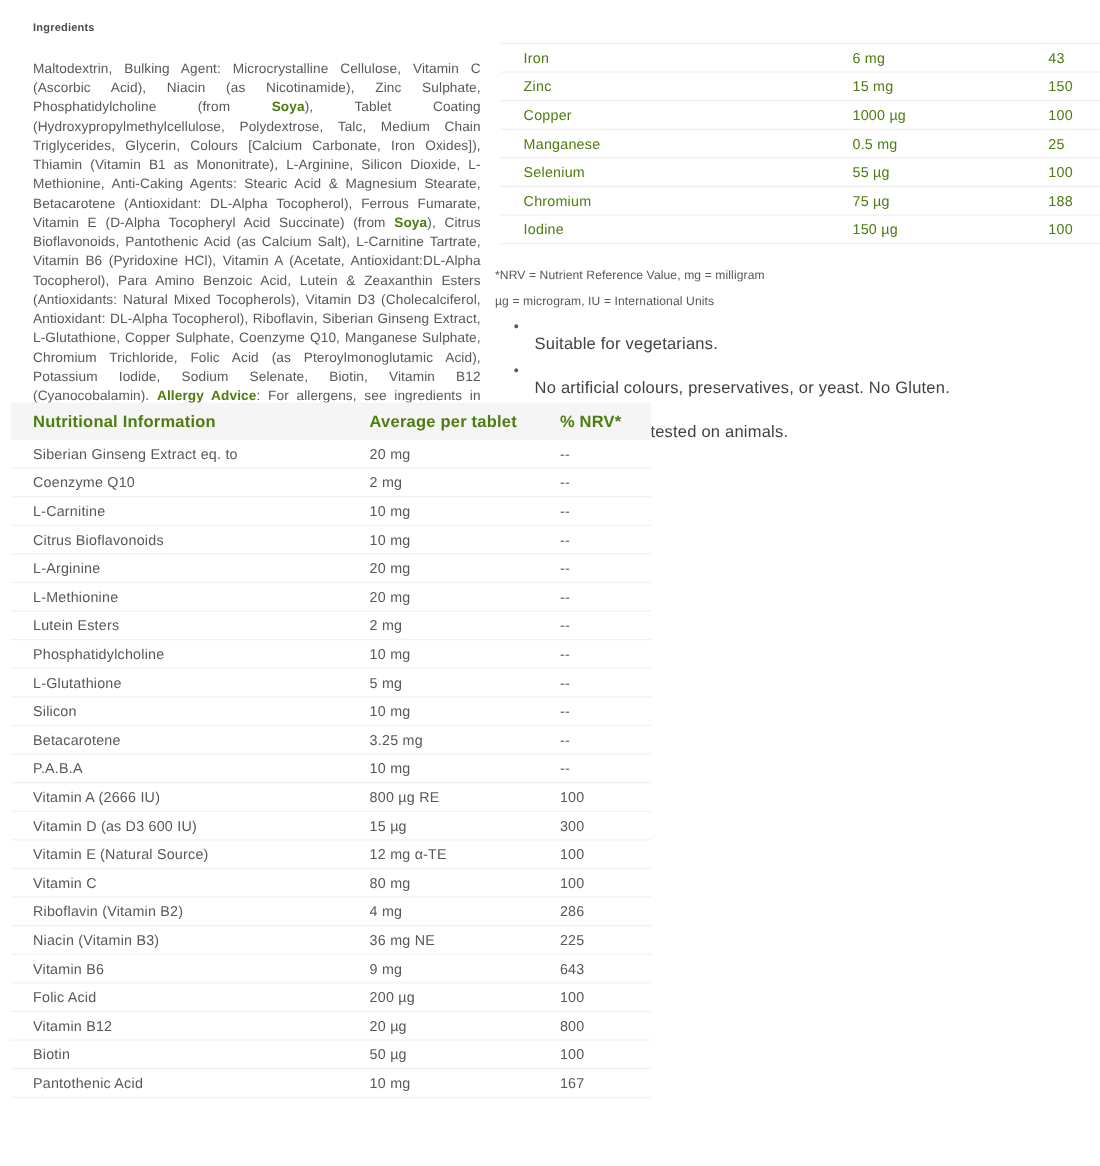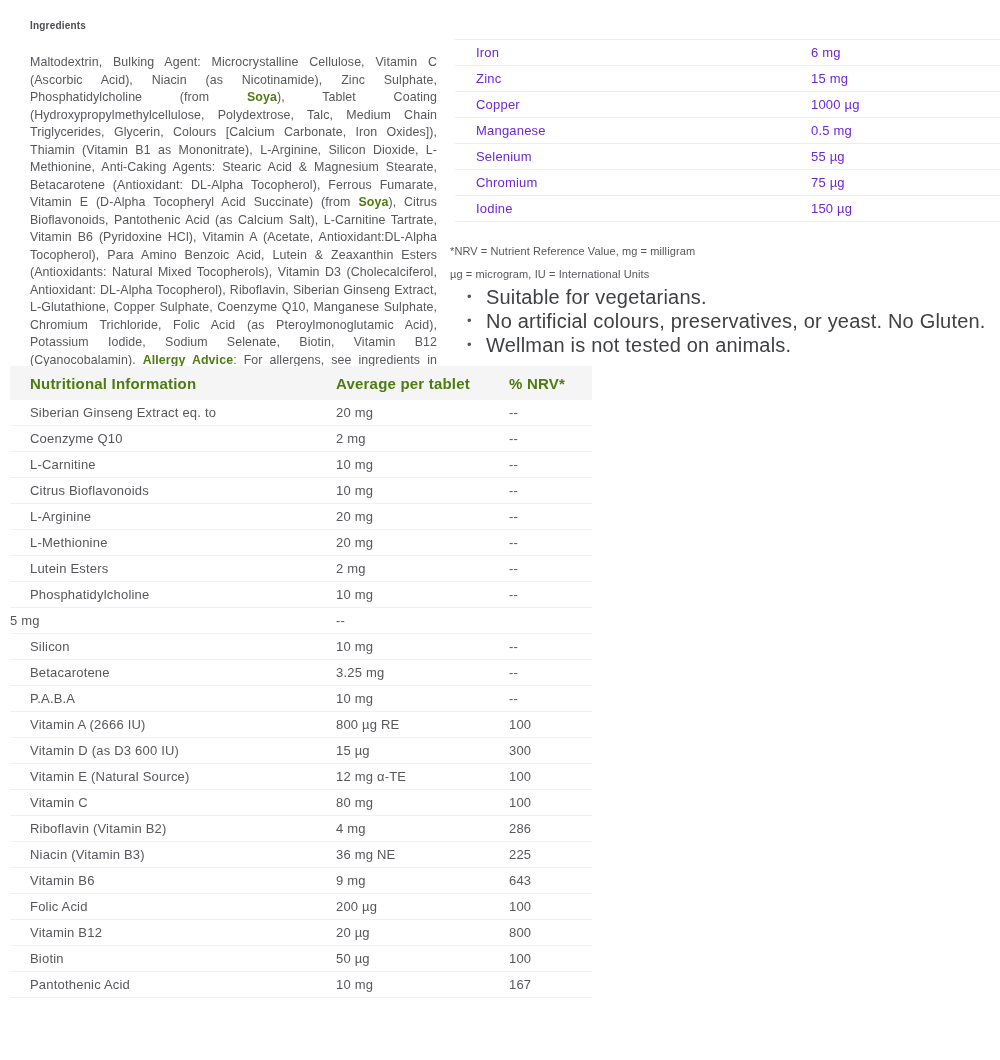--- a/index.html
+++ b/index.html
@@ -18,35 +18,35 @@
   }
   .ingredients-text b { color:#4d7c0f; }
 
   
   .right-col { position:absolute; left:450px; top:0; width:550px; }
 
   .min-table { margin:39px 0 0 5px; border-top:1px solid #ededee; }
   .min-row {
     display:grid; grid-template-columns:320px 178px 1fr; align-items:center;
     height:26px; border-bottom:1px solid #ededee;
-    font-size:13px; color:#6d28d9; letter-spacing:.2px;gap:36px;
+    font-size:13px; color:#4d7c0f; letter-spacing:.2px;
   }
   .min-row .c1 { padding-left:21px; }
 
   .notes { margin-top:23px; }
   .note { font-size:11px; color:#56585c; line-height:13px; letter-spacing:.1px; }
   .note + .note { margin-top:10px; }
 
   .bullets { margin-top:4px; }
   .bullet { display:flex; line-height:24px; }
   .bullet .dot {
     width:36px; padding-left:17px; font-size:13px; color:#55575b;
     flex:0 0 auto;
   }
-  .bullet .bullet-text { font-size:20px; color:#3f4145; letter-spacing:.2px; }
+  .bullet .bullet-text { font-size:15px; color:#3f4145; letter-spacing:.2px;margin-top:16px; }
 
   
   .nutri-table { position:absolute; left:10px; top:366px; width:582px; }
   .nutri-header {
     display:grid; grid-template-columns:326px 173px 1fr; align-items:center;
     height:34px; background:#f5f5f6;
     font-size:15px; font-weight:bold; color:#4d7c0f; letter-spacing:.2px;
   }
   .nutri-header .c1, .nutri-row .c1 { padding-left:20px; }
   .nutri-row {
@@ -189,20 +189,21 @@
           <div class="c3">--</div>
         </div>
 
         <div class="nutri-row">
           <div class="c1">Phosphatidylcholine</div>
           <div class="c2">10 mg</div>
           <div class="c3">--</div>
         </div>
 
         <div class="nutri-row">
+          <div class="c1">L-Glutathione</div>
           <div class="c2">5 mg</div>
           <div class="c3">--</div>
         </div>
 
         <div class="nutri-row">
           <div class="c1">Silicon</div>
           <div class="c2">10 mg</div>
           <div class="c3">--</div>
         </div>
 

